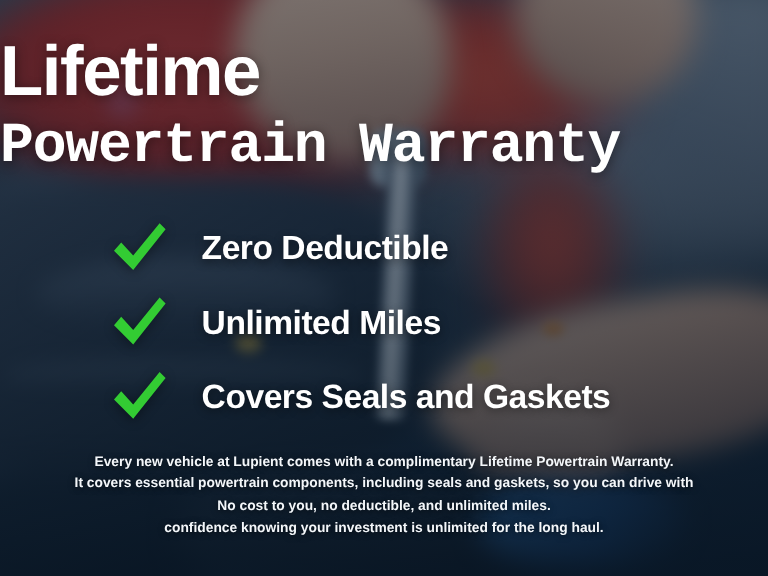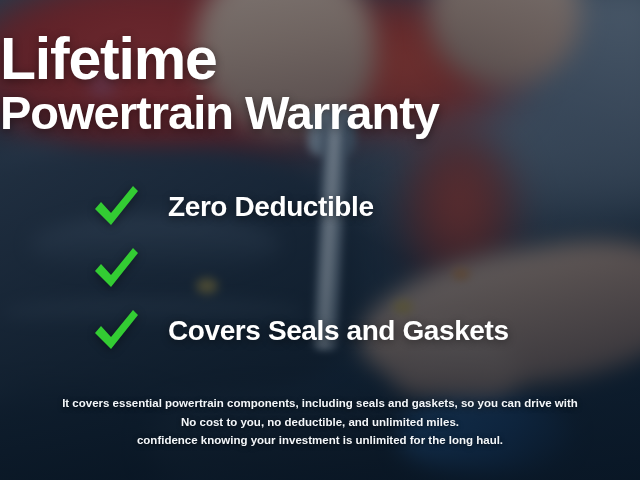--- a/index.html
+++ b/index.html
@@ -195,23 +195,25 @@
     text-shadow:0 2px 10px rgba(0,0,0,0.45);
   }
   .headline .line1 {
     display:block;
     font-size:59px;
     font-weight:bold;
     letter-spacing:-1.2px;
   }
   .headline .line2 {
     display:block;
+    margin-top:10px;
     font-size:47px;
     font-weight:bold;
     letter-spacing:-1.0px;
+    font-family:Liberation Mono, monospace;
   }
 
   .benefits {
     position:absolute; left:0; right:0; top:176px;
   }
   .benefit-row {
     display:flex;
     align-items:center;
     height:62px;
     padding-left:92px;
@@ -288,31 +290,33 @@
         <svg class="check-icon" viewBox="0 0 48 44">
           <path d="M3 24 L9 17 L19 28 L41 1 L46 6 L19 40 Z" fill="#33cc33"></path>
         </svg>
         <span class="benefit-label">Zero Deductible</span>
       </div>
 
       <div class="benefit-row">
         <svg class="check-icon" viewBox="0 0 48 44">
           <path d="M3 24 L9 17 L19 28 L41 1 L46 6 L19 40 Z" fill="#33cc33"></path>
         </svg>
+        <span class="benefit-label">Unlimited Miles</span>
       </div>
 
       <div class="benefit-row">
         <svg class="check-icon" viewBox="0 0 48 44">
           <path d="M3 24 L9 17 L19 28 L41 1 L46 6 L19 40 Z" fill="#33cc33"></path>
         </svg>
         <span class="benefit-label">Covers Seals and Gaskets</span>
       </div>
 
     </div>
 
     <div class="disclaimer">
+      <p>Every new vehicle at Lupient comes with a complimentary Lifetime Powertrain Warranty.</p>
       <p>It covers essential powertrain components, including seals and gaskets, so you can drive with</p>
       <p>No cost to you, no deductible, and unlimited miles.</p>
       <p>confidence knowing your investment is unlimited for the long haul.</p>
     </div>
 
   </div>
 </div>
 
 </body></html>

